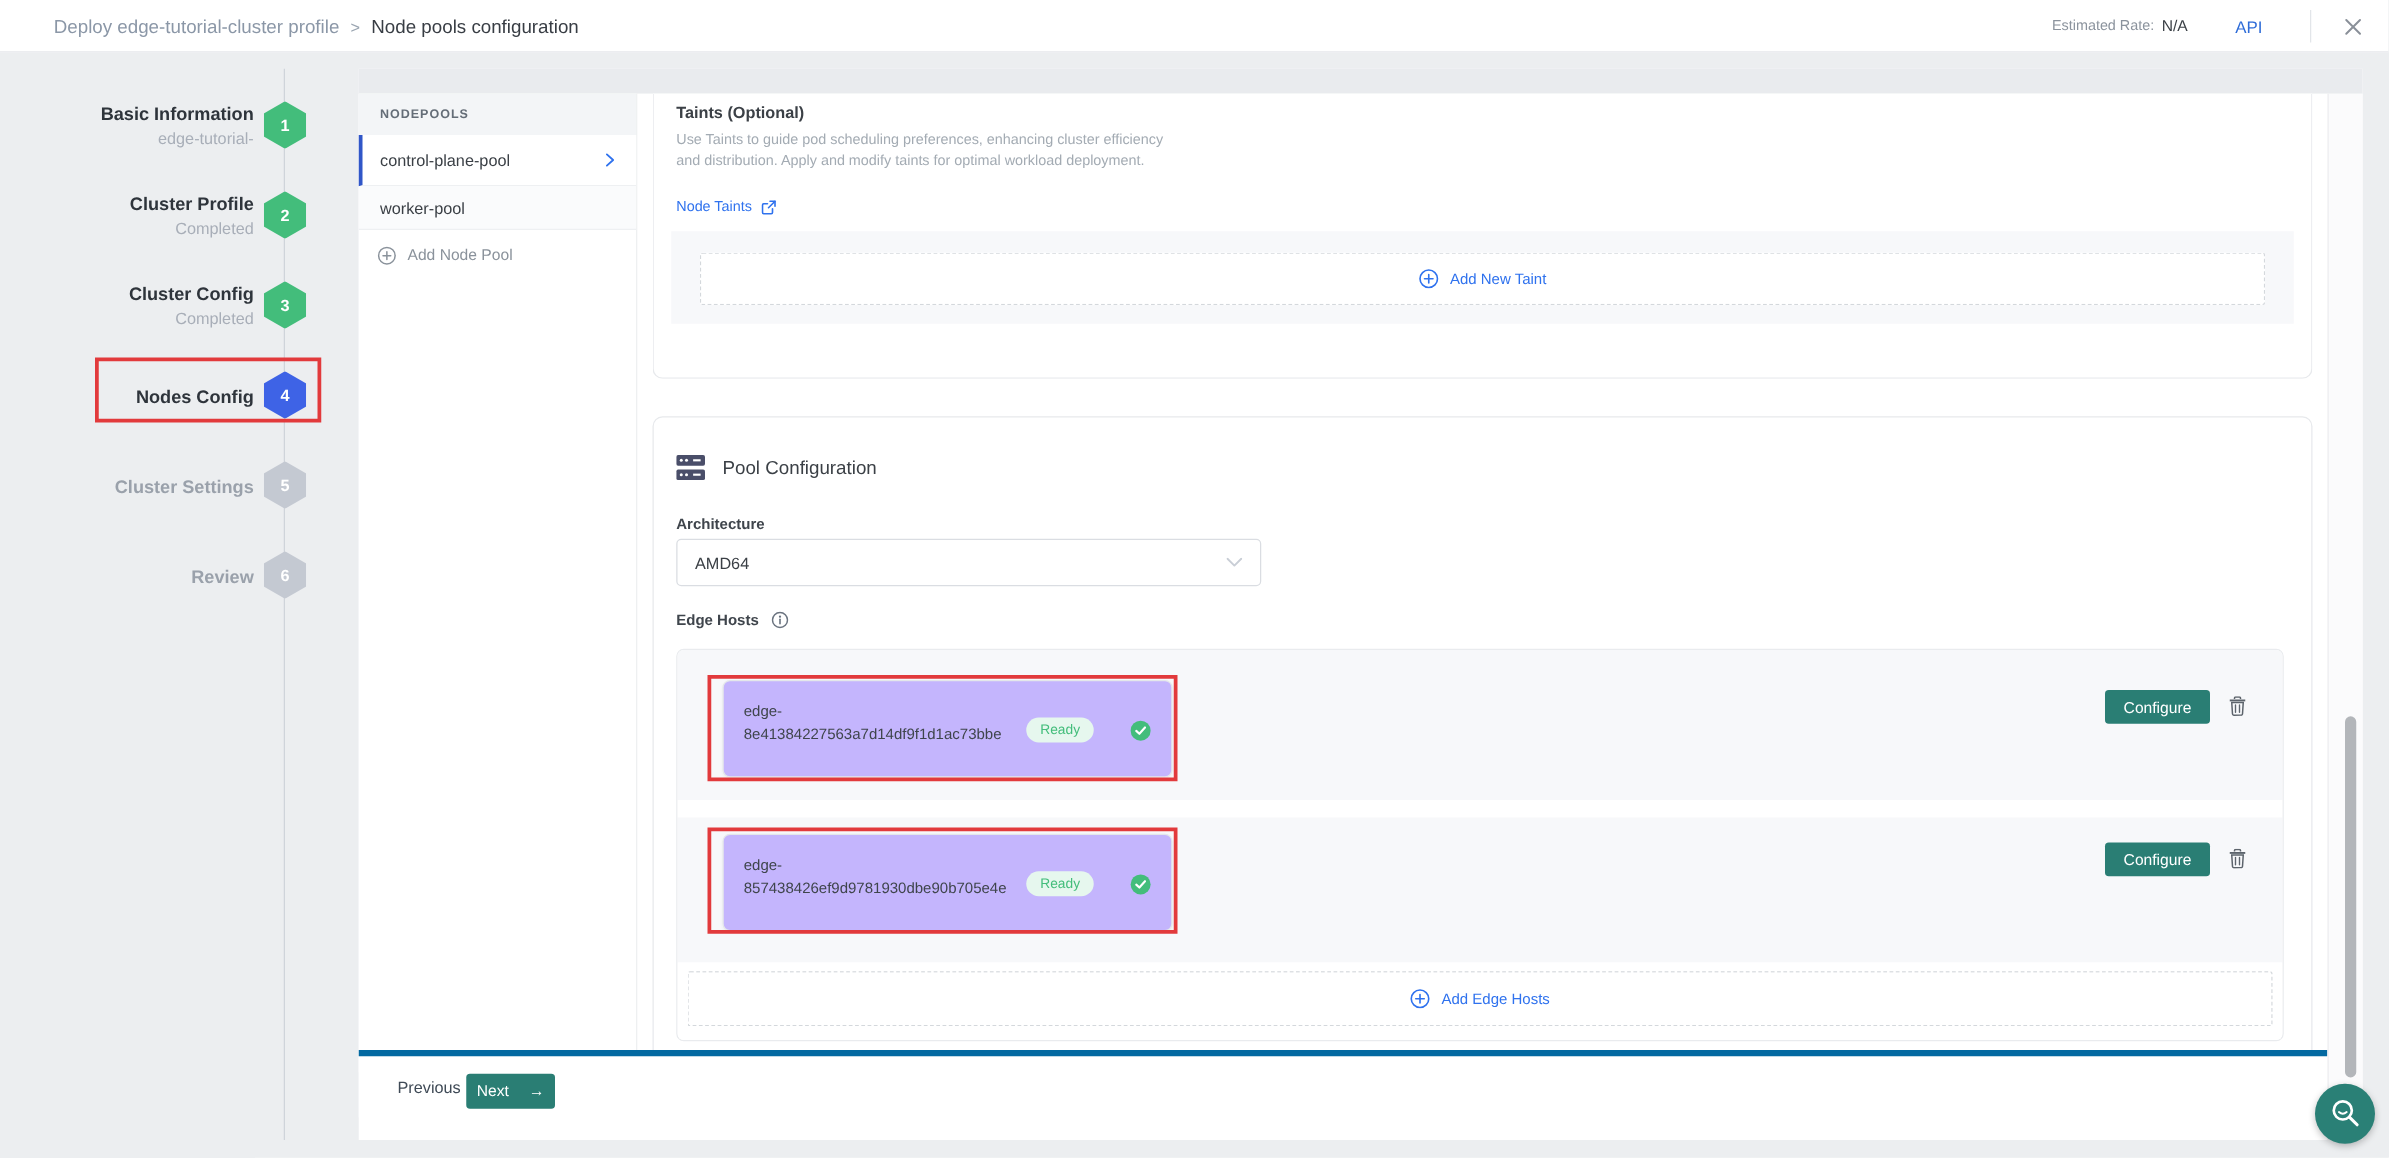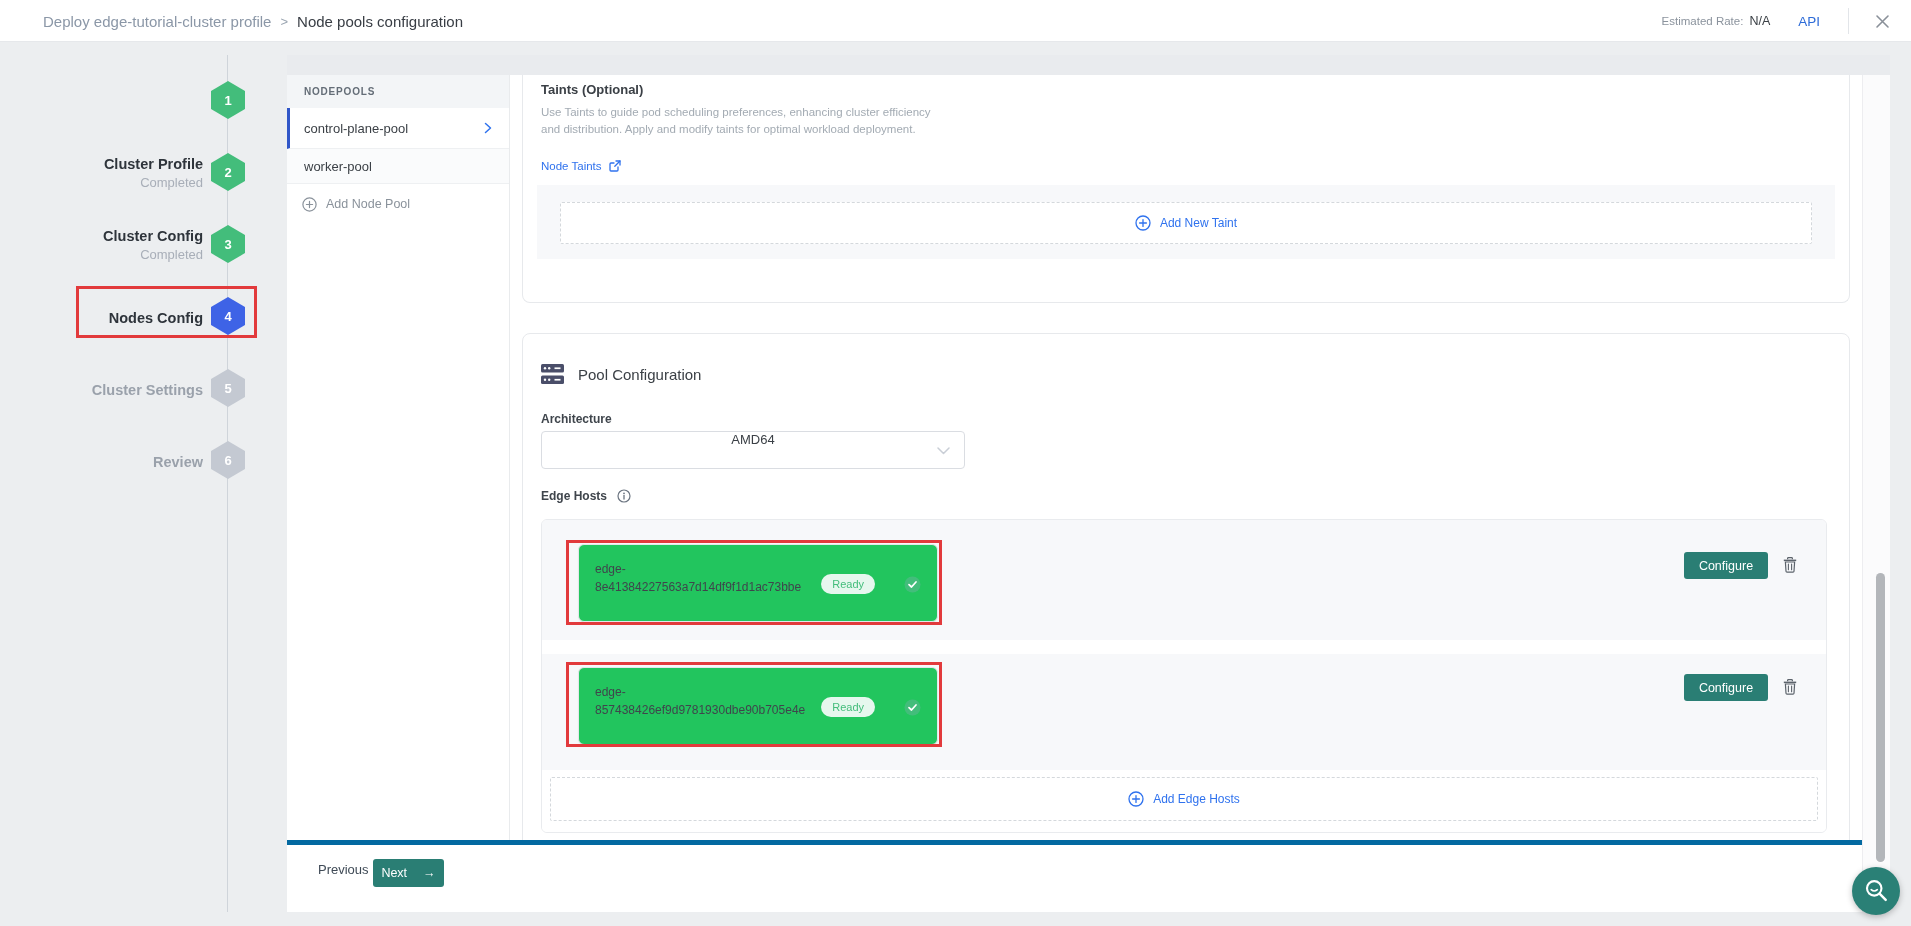--- a/index.html
+++ b/index.html
@@ -9,21 +9,21 @@
 
   
   .topbar { position:absolute; left:0; top:0; width:1911px; height:42px; background:#fff; border-bottom:1px solid #e6e8eb; display:flex; align-items:center; }
   .crumbs { position:absolute; left:43px; top:0; height:42px; display:flex; align-items:center; gap:9px; font-size:15px; }
   .crumb-light { color:#8b97a7; }
   .crumb-sep { color:#9aa5b1; font-size:13px; }
   .crumb-dark { color:#383d44; }
   .topbar-right { position:absolute; right:14px; top:0; height:42px; display:flex; align-items:center; gap:18px; }
   .est-label { color:#8b939d; font-size:11.5px; }
   .est-value { color:#3b4046; font-size:12.5px; margin-left:-12px; }
-  .api-link { color:#2e6cd8; font-size:13.5px; cursor:pointer; margin:0 10px; }
+  .api-link { color:#2e6cd8; font-size:13.5px; cursor:pointer; margin:0 20px; }
   .top-divider { width:1px; height:26px; background:#e2e5e9; }
   .close-btn { width:30px; height:30px; display:flex; align-items:center; justify-content:center; cursor:pointer; }
 
   
   .stepper { position:absolute; left:0; top:55px; width:287px; height:857px; }
   .step-line { position:absolute; left:227px; top:0; width:1px; height:857px; background:#cfd4da; }
   .step { position:absolute; right:84px; width:190px; text-align:right; cursor:pointer; }
   .step-title { font-size:14.5px; font-weight:bold; color:#2e343b; line-height:20px; }
   .step-title.pending { color:#9aa1ab; }
   .step-sub { font-size:13px; color:#a8aeb8; line-height:18px; }
@@ -60,31 +60,31 @@
   .taints-zone { position:absolute; left:14px; right:14px; top:110px; height:74px; background:#f7f8fa;text-align:center; }
   .dashed-btn { position:absolute; background:#fff; border:1px dashed #d4d8dc; border-radius:2px;
                 display:flex; align-items:center; justify-content:center; gap:9px; cursor:pointer;
                 font-size:12px; color:#2f72ee; }
   .taints-zone .dashed-btn { left:23px; right:23px; top:17px; height:42px; }
 
   .poolcfg-head { position:absolute; left:18px; top:30px; display:flex; align-items:center; gap:14px; }
   .poolcfg-title { font-size:15px; color:#3b4046; }
   .field-label { position:absolute; font-size:12px; font-weight:bold; color:#3f454c; }
   .arch-label { left:18px; top:78px; }
-  .select-box { position:absolute; left:18px; top:97px; width:424px; height:38px; border:1px solid #dadde2; border-radius:4px;
-                display:flex; align-items:center; padding:0 14px; font-size:13px; color:#3b4046; cursor:pointer; background:#fff;flex-direction:column; }
+  .select-box { position:absolute; left:18px; top:97px; width:468px; height:38px; border:1px solid #dadde2; border-radius:4px;
+                display:flex; align-items:center; padding:0 14px; font-size:13px; color:#3b4046; cursor:pointer; background:#fff; }
   .select-box .chev { margin-left:auto; display:flex; }
   .ehosts-label { left:18px; top:155px; display:flex; align-items:center; gap:10px; }
 
   .hosts-box { position:absolute; left:18px; top:185px; width:1286px; height:314px; border:1px solid #e9ebee; border-radius:6px; overflow:hidden; }
   .host-row { position:relative; background:#f7f8fa; }
   .host-row.r1 { height:120px; }
   .host-gap { height:14px; background:#fff; }
   .host-row.r2 { height:116px; }
-  .host-card { position:absolute; left:36px; width:360px; height:78px; background:#22c55e; border:1px solid #e4e7ea; border-radius:6px;
+  .host-card { position:absolute; left:36px; width:360px; height:78px; background:#c4b5fd; border:1px solid #e4e7ea; border-radius:6px;
                box-shadow:0 1px 2px rgba(30,40,60,0.04);padding-left:48px; }
   .host-row.r1 .host-card { top:24px; }
   .host-row.r2 .host-card { top:13px; }
   .host-name { position:absolute; left:16px; top:15px; font-size:12px; color:#3f454c; line-height:18px; }
   .ready-pill { position:absolute; right:62px; top:29px; background:#e6f7ee; color:#43bd7b; font-size:11px; padding:4px 11px; border-radius:11px; }
   .check-ic { position:absolute; right:16px; top:31px; display:flex; }
   .configure-btn { position:absolute; right:58px; background:#2a7e74; color:#fff; font-size:12.5px; border:none; border-radius:3px;
                    width:84px; height:27px; cursor:pointer; font-family:inherit; }
   .host-row.r1 .configure-btn { top:32px; }
   .host-row.r2 .configure-btn { top:20px; }
@@ -128,20 +128,24 @@
         <svg width="15" height="15" viewBox="0 0 15 15">
             <path d="M2 2 L13 13 M13 2 L2 13" stroke="#8a9099" stroke-width="1.6" stroke-linecap="round"></path>
           </svg>
       </span>
     </div>
   </div>
 
   <div class="stepper">
     <div class="step-line"></div>
 
+    <div class="step" style="top:27px">
+      <div class="step-title">Basic Information</div>
+      <div class="step-sub">edge-tutorial-</div>
+    </div>
     <div class="hex done" style="top:26px">
         <span>1</span>
       </div>
 
     <div class="step" style="top:99px">
       <div class="step-title">Cluster Profile</div>
       <div class="step-sub">Completed</div>
     </div>
     <div class="hex done" style="top:98px">
         <span>2</span>

